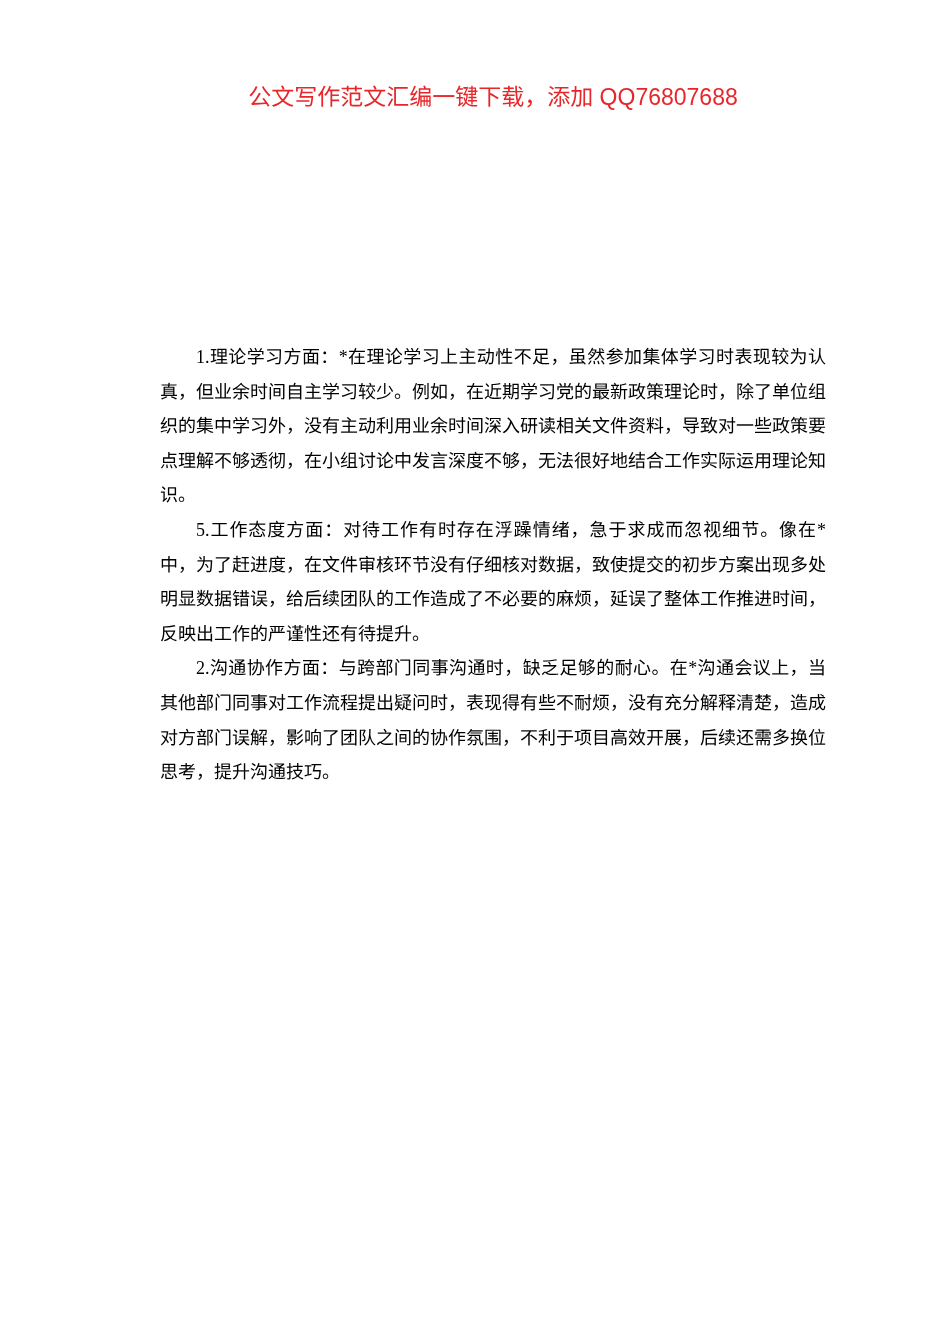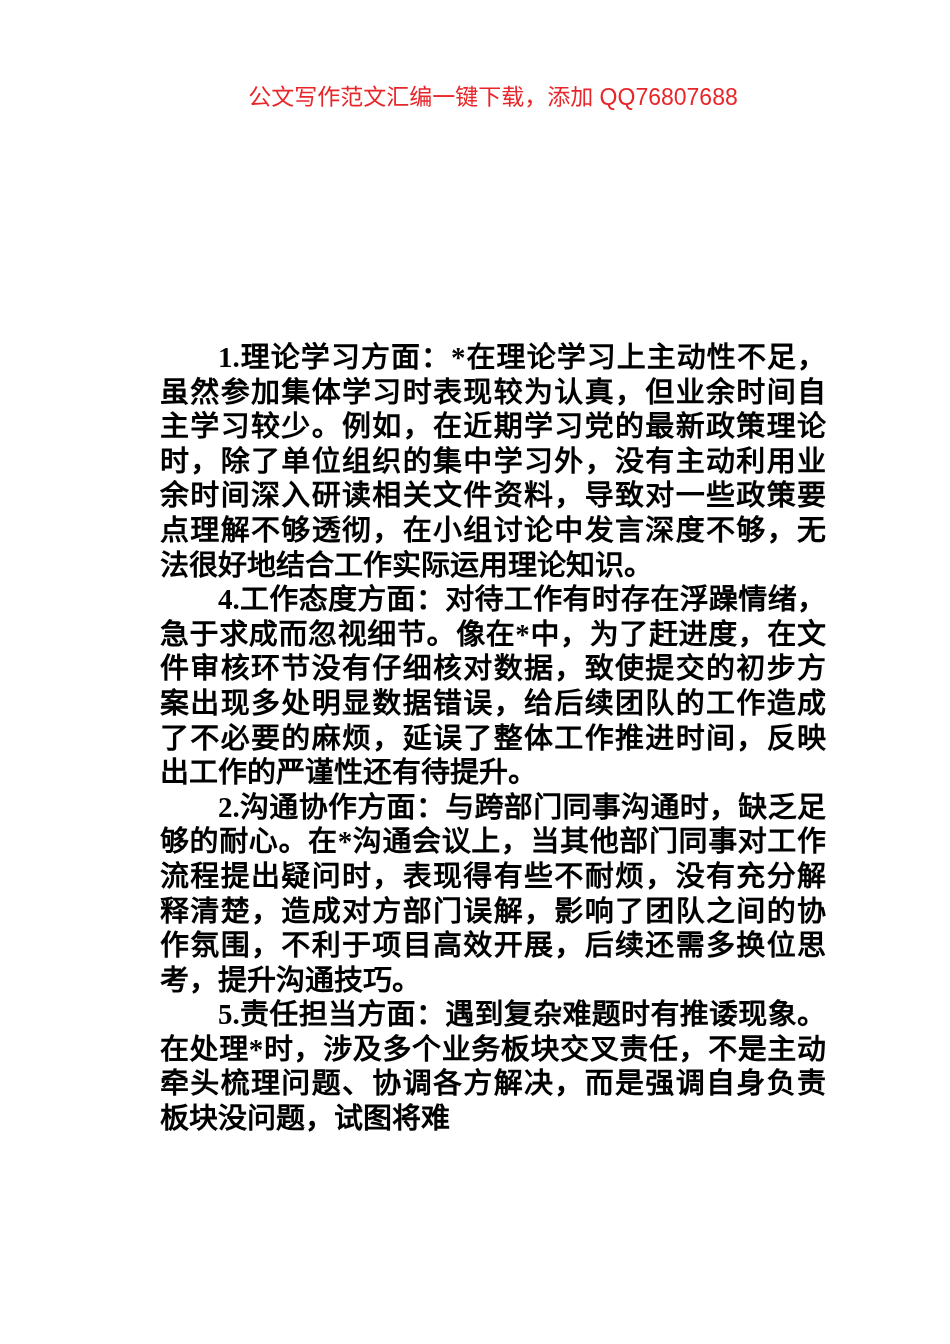--- a/index.html
+++ b/index.html
@@ -51,40 +51,38 @@
   .title-line {
     display: block;
     white-space: nowrap;
   }
   .content {
     position: absolute;
     top: 340px;
     left: 142px;
     width: 666px;
     color: #000000;
-    font-size: 29px;
+    font-size: 18px;
     line-height: 34.6px;
     text-align: justify;
     font-family: "Liberation Serif", sans-serif;
-    font-weight: bold;
   }
   .content p {
     margin: 0;
     padding: 0;
     text-indent: 2em;
   }
 </style>
 </head>
 <body>
 
 <div class="page">
 
   <div class="promo">公文写作范文汇编一键下载，添加 QQ76807688</div>
 
 
   <div class="content">
     <p>1.理论学习方面：*在理论学习上主动性不足，虽然参加集体学习时表现较为认真，但业余时间自主学习较少。例如，在近期学习党的最新政策理论时，除了单位组织的集中学习外，没有主动利用业余时间深入研读相关文件资料，导致对一些政策要点理解不够透彻，在小组讨论中发言深度不够，无法很好地结合工作实际运用理论知识。</p>
-    <p>4.工作态度方面：对待工作有时存在浮躁情绪，急于求成而忽视细节。像在*中，为了赶进度，在文件审核环节没有仔细核对数据，致使提交的初步方案出现多处明显数据错误，给后续团队的工作造成了不必要的麻烦，延误了整体工作推进时间，反映出工作的严谨性还有待提升。</p>
+    <p>5.工作态度方面：对待工作有时存在浮躁情绪，急于求成而忽视细节。像在*中，为了赶进度，在文件审核环节没有仔细核对数据，致使提交的初步方案出现多处明显数据错误，给后续团队的工作造成了不必要的麻烦，延误了整体工作推进时间，反映出工作的严谨性还有待提升。</p>
     <p>2.沟通协作方面：与跨部门同事沟通时，缺乏足够的耐心。在*沟通会议上，当其他部门同事对工作流程提出疑问时，表现得有些不耐烦，没有充分解释清楚，造成对方部门误解，影响了团队之间的协作氛围，不利于项目高效开展，后续还需多换位思考，提升沟通技巧。</p>
-    <p>5.责任担当方面：遇到复杂难题时有推诿现象。在处理*时，涉及多个业务板块交叉责任，不是主动牵头梳理问题、协调各方解决，而是强调自身负责板块没问题，试图将难</p>
   </div>
 
 </div>
 
 </body></html>

